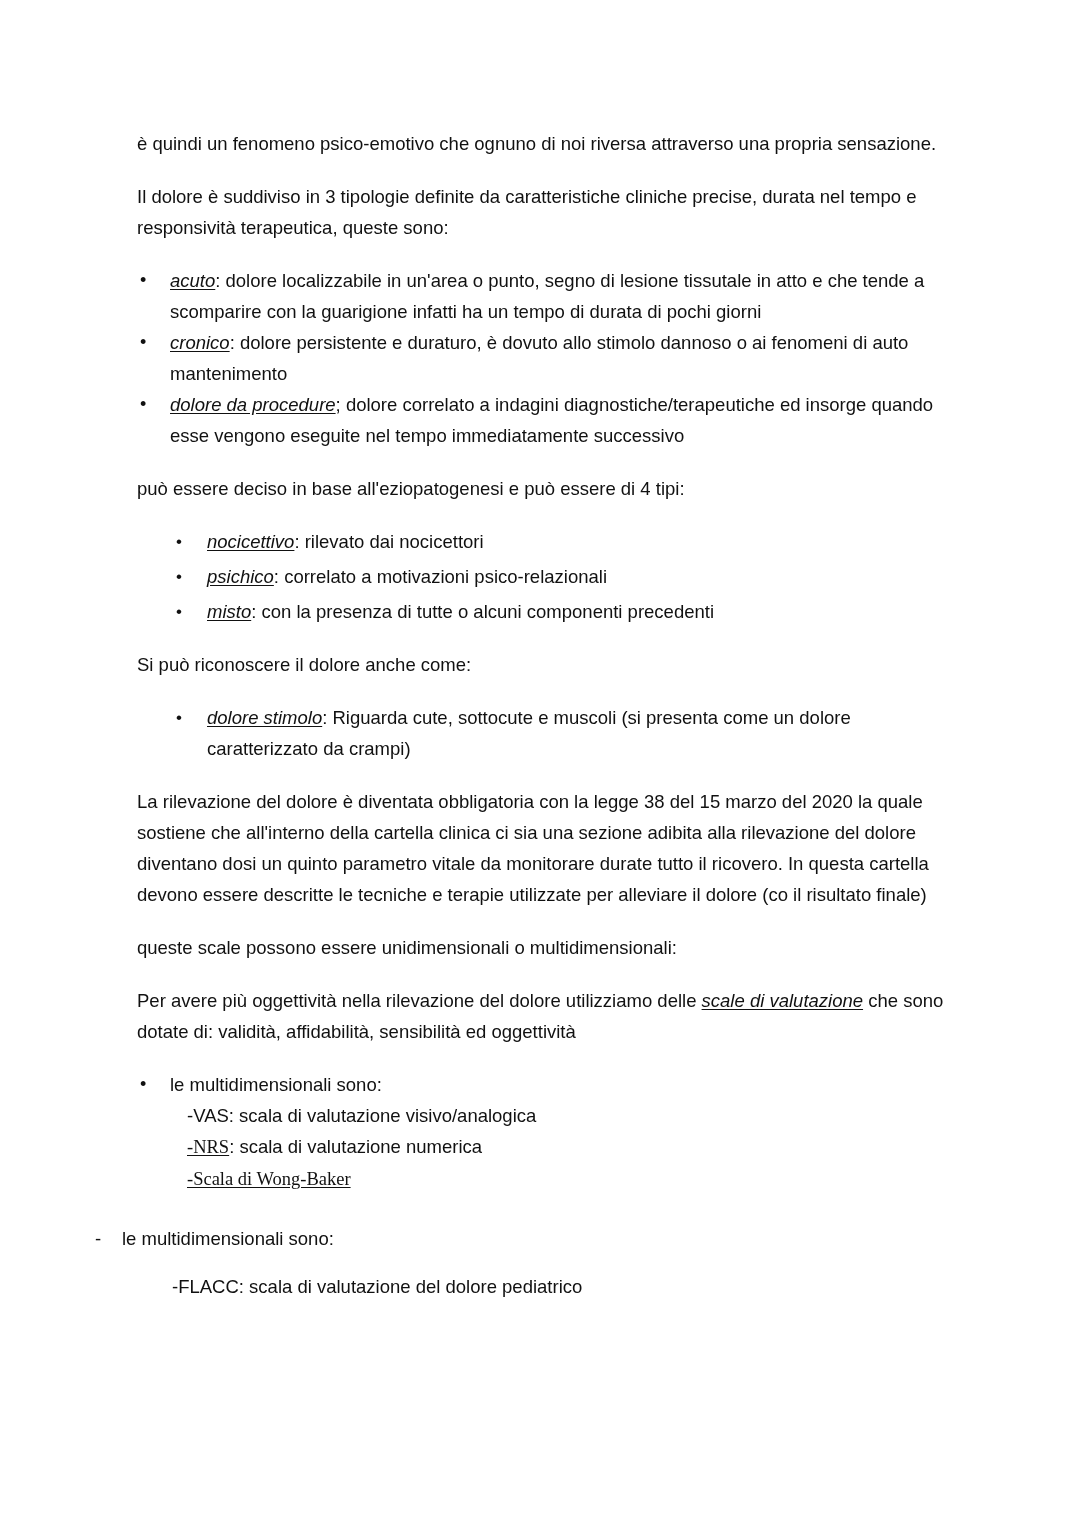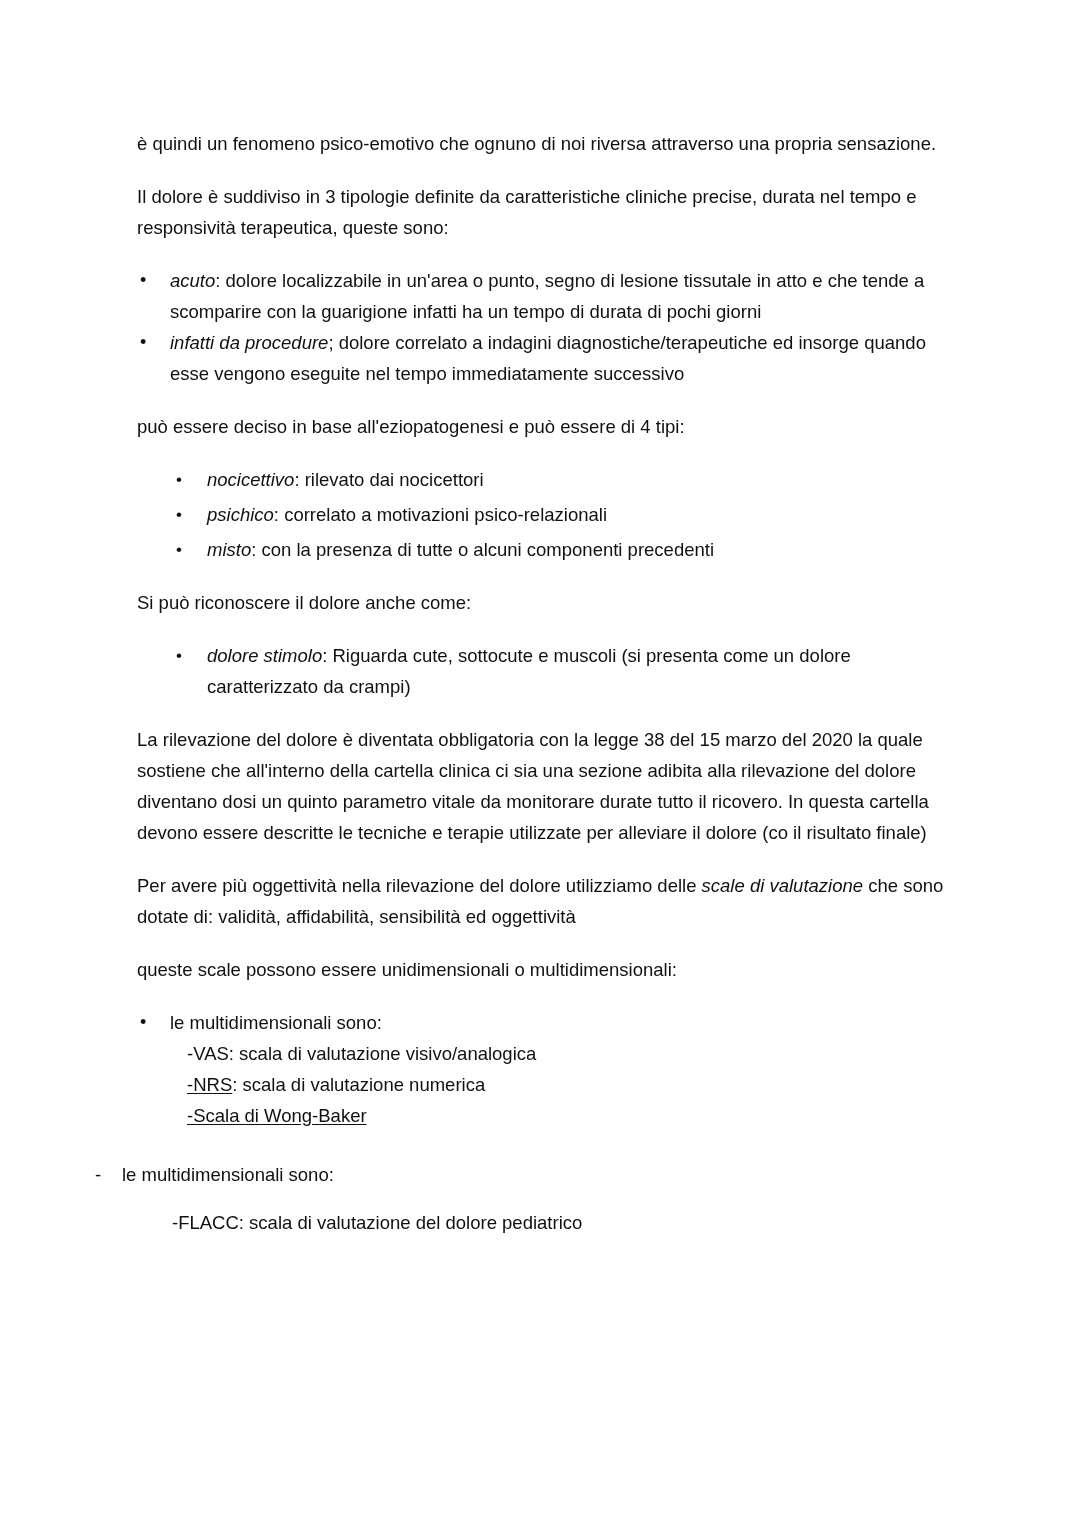--- a/index.html
+++ b/index.html
@@ -96,25 +96,27 @@
   .dashlist > li::before {
     content: "-";
     position: absolute;
     left: 0;
     top: 0;
     line-height: 31px;
   }
 
   .term {
     font-style: italic;
+    text-decoration: underline;
     text-underline-offset: 2px;
   }
   .uline {
     text-decoration: underline;
     text-underline-offset: 2px;
+    font-family: Liberation Serif, serif;
   }
 
   .sub-lines {
     display: block;
   }
   .sub-lines .sl {
     display: block;
     font-size: 18.5px;
     line-height: 31px;
     margin-left: 17px;
@@ -135,21 +137,24 @@
 
   <p class="para">è quindi un fenomeno psico-emotivo che ognuno di noi riversa attraverso una propria sensazione.</p>
 
   <p class="para">Il dolore è suddiviso in 3 tipologie definite da caratteristiche cliniche precise, durata nel tempo e responsività terapeutica, queste sono:</p>
 
   <ul class="lvl1">
     <li>
       <span class="term">acuto</span><span>: </span><span>dolore localizzabile in un'area o punto, segno di lesione tissutale in atto e che tende a scomparire con la guarigione infatti ha un tempo di durata di pochi giorni</span>
     </li>
     <li>
-      <span class="term">infatti da procedure</span><span>; </span><span>dolore correlato a indagini diagnostiche/terapeutiche ed insorge quando esse vengono eseguite nel tempo immediatamente successivo</span>
+      <span class="term">cronico</span><span>: </span><span>dolore persistente e duraturo, è dovuto allo stimolo dannoso o ai fenomeni di auto mantenimento</span>
+    </li>
+    <li>
+      <span class="term">dolore da procedure</span><span>; </span><span>dolore correlato a indagini diagnostiche/terapeutiche ed insorge quando esse vengono eseguite nel tempo immediatamente successivo</span>
     </li>
   </ul>
 
   <p class="para">può essere deciso in base all'eziopatogenesi e può essere di 4 tipi:</p>
 
   <ul class="lvl2">
     <li>
       <span class="term">nocicettivo</span><span>: </span><span>rilevato dai nocicettori</span>
     </li>
     <li>
@@ -163,23 +168,23 @@
   <p class="para">Si può riconoscere il dolore anche come:</p>
 
   <ul class="lvl2">
     <li>
       <span class="term">dolore stimolo</span><span>: </span><span>Riguarda cute, sottocute e muscoli (si presenta come un dolore caratterizzato da crampi)</span>
     </li>
   </ul>
 
   <p class="para">La rilevazione del dolore è diventata obbligatoria con la legge 38 del 15 marzo del 2020 la quale sostiene che all'interno della cartella clinica ci sia una sezione adibita alla rilevazione del dolore diventano dosi un quinto parametro vitale da monitorare durate tutto il ricovero. In questa cartella devono essere descritte le tecniche e terapie utilizzate per alleviare il dolore (co il risultato finale)</p>
 
+  <p class="para">queste scale possono essere unidimensionali o multidimensionali:</p>
+
   <p class="para"><span>Per avere più oggettività nella rilevazione del dolore utilizziamo delle </span><span class="term">scale di valutazione</span><span> che sono dotate di: validità, affidabilità, sensibilità ed oggettività</span></p>
-
-  <p class="para">queste scale possono essere unidimensionali o multidimensionali:</p>
 
   <ul class="lvl1">
     <li>
       <span>le multidimensionali sono:</span>
       <span class="sub-lines">
         <span class="sl"><span>-VAS</span><span>: scala di valutazione visivo/analogica</span></span>
         <span class="sl"><span class="uline">-NRS</span><span>: scala di valutazione numerica</span></span>
         <span class="sl"><span class="uline">-Scala di Wong-Baker</span><span></span></span>
       </span>
     </li>

